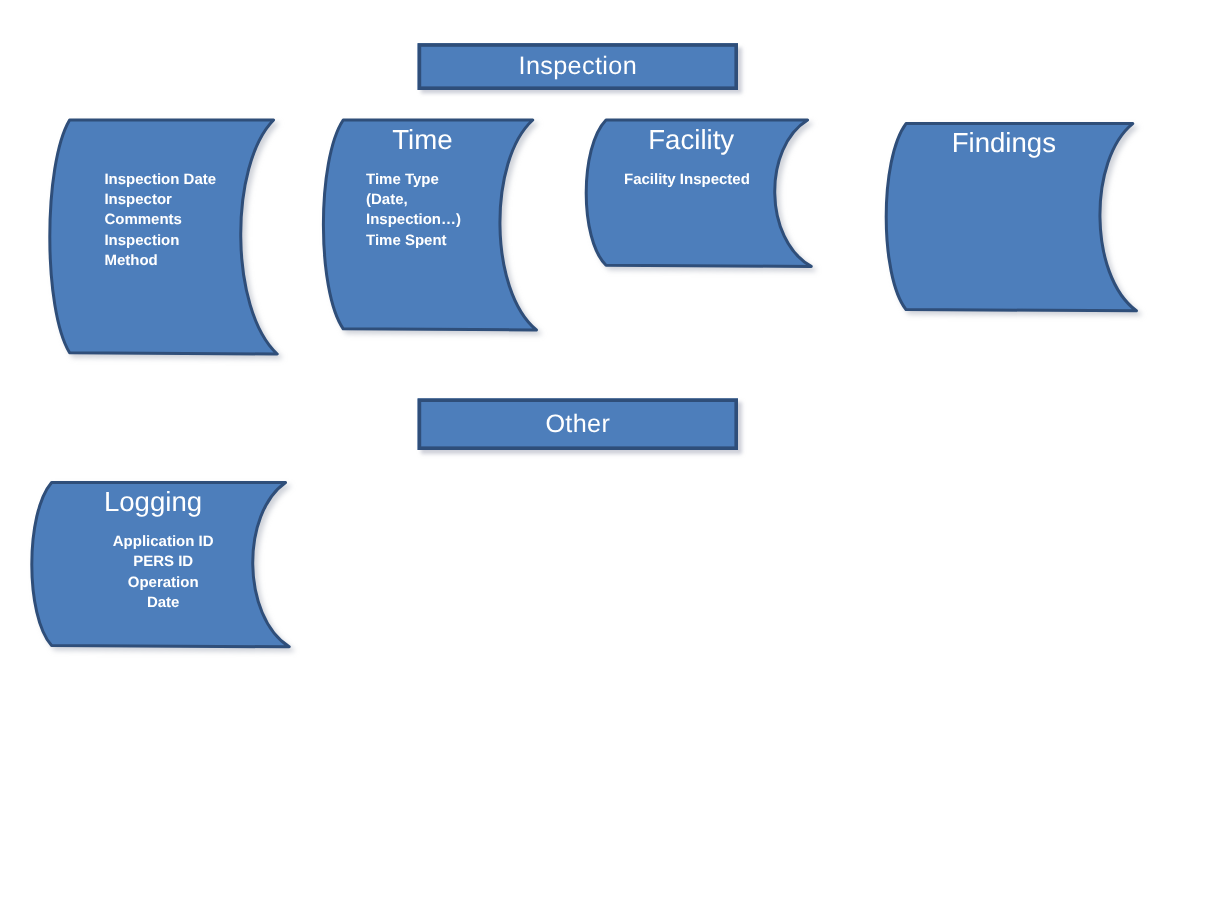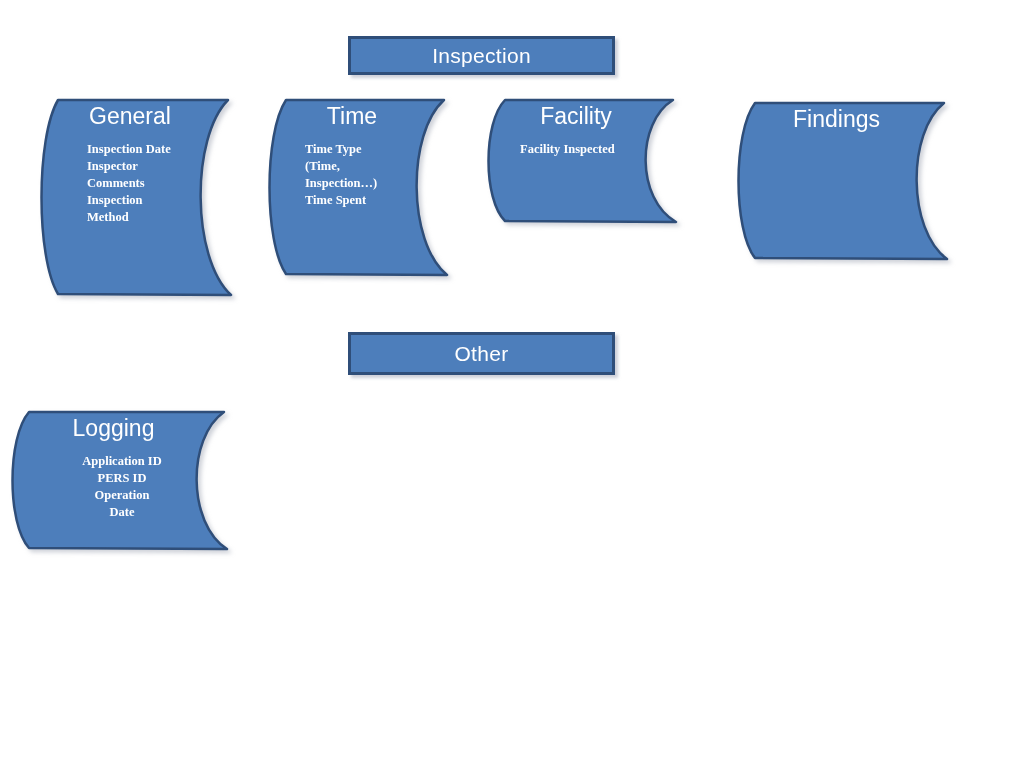--- a/index.html
+++ b/index.html
@@ -21,64 +21,63 @@
 
   
   .panel{position:absolute;}
   .panel svg{position:absolute;left:0;top:0;overflow:visible;
              filter:drop-shadow(3px 3px 2px rgba(160,165,180,0.5));}
   .shape-title{
     position:absolute;left:0;right:14px;top:6px;text-align:center;
     color:#ffffff;font-size:23px;line-height:1.15;
   }
   .shape-lines{position:absolute;top:44px;right:40px;color:#ffffff;}
-  .shape-line{font-size:12.5px;font-weight:bold;line-height:17px;white-space:nowrap;font-family:Liberation Serif, serif;}
+  .shape-line{font-size:12.5px;font-weight:bold;line-height:17px;white-space:nowrap;}
 
   .panel-general {left:40px; top:97px; width:194px;height:201px;}
   .panel-general  .shape-lines{left:47px;}
   .panel-time    {left:268px;top:97px; width:182px;height:181px;}
   .panel-time     .shape-lines{left:37px;}
   .panel-facility{left:487px;top:97px; width:192px;height:128px;}
   .panel-facility .shape-lines{left:33px;}
   .panel-findings{left:737px;top:100px;width:213px;height:162px;}
   .panel-findings .shape-lines{left:28px;}
-  .panel-logging {left:11px; top:399px;width:219px;height:143px;margin-top:10px;}
+  .panel-logging {left:25px; top:399px;width:219px;height:143px;}
   .panel-logging  .shape-lines{left:43px;text-align:center;}
 </style>
 </head>
 <body style="background: rgb(255, 255, 255);">
 
 <div class="canvas">
 
   <div class="title-box box-inspection" style="background: rgb(77, 126, 187); border-color: rgb(47, 78, 121);">
     <span class="title-box-label">Inspection</span>
   </div>
 
   <div class="panel panel-general">
     <svg width="194" height="201" viewBox="0 0 194 201">
         <path d="M 18 3 L 188 3 C 151 40.2 151 160.8 191 198 L 18 197 C -4 160.8 -4 40.2 18 3 Z" fill="#4d7ebb" stroke="#2f4e79" stroke-width="2.5" stroke-linejoin="round"></path>
       </svg>
-    <div class="shape-title">General</div>
     <div class="shape-lines">
         <div class="shape-line">Inspection Date</div>
         <div class="shape-line">Inspector</div>
         <div class="shape-line">Comments</div>
         <div class="shape-line">Inspection</div>
         <div class="shape-line">Method</div>
       </div>
   </div>
 
   <div class="panel panel-time">
     <svg width="182" height="181" viewBox="0 0 182 181">
         <path d="M 18 3 L 176 3 C 139 36.2 139 144.8 179 178 L 18 177 C -4 144.8 -4 36.2 18 3 Z" fill="#4d7ebb" stroke="#2f4e79" stroke-width="2.5" stroke-linejoin="round"></path>
       </svg>
     <div class="shape-title">Time</div>
     <div class="shape-lines">
         <div class="shape-line">Time Type</div>
-        <div class="shape-line">(Time,</div>
+        <div class="shape-line">(Date,</div>
         <div class="shape-line">Inspection…)</div>
         <div class="shape-line">Time Spent</div>
       </div>
   </div>
 
   <div class="panel panel-facility">
     <svg width="192" height="128" viewBox="0 0 192 128">
         <path d="M 18 3 L 186 3 C 149 25.6 149 102.4 189 125 L 18 124 C -4 102.4 -4 25.6 18 3 Z" fill="#4d7ebb" stroke="#2f4e79" stroke-width="2.5" stroke-linejoin="round"></path>
       </svg>
     <div class="shape-title">Facility</div>

